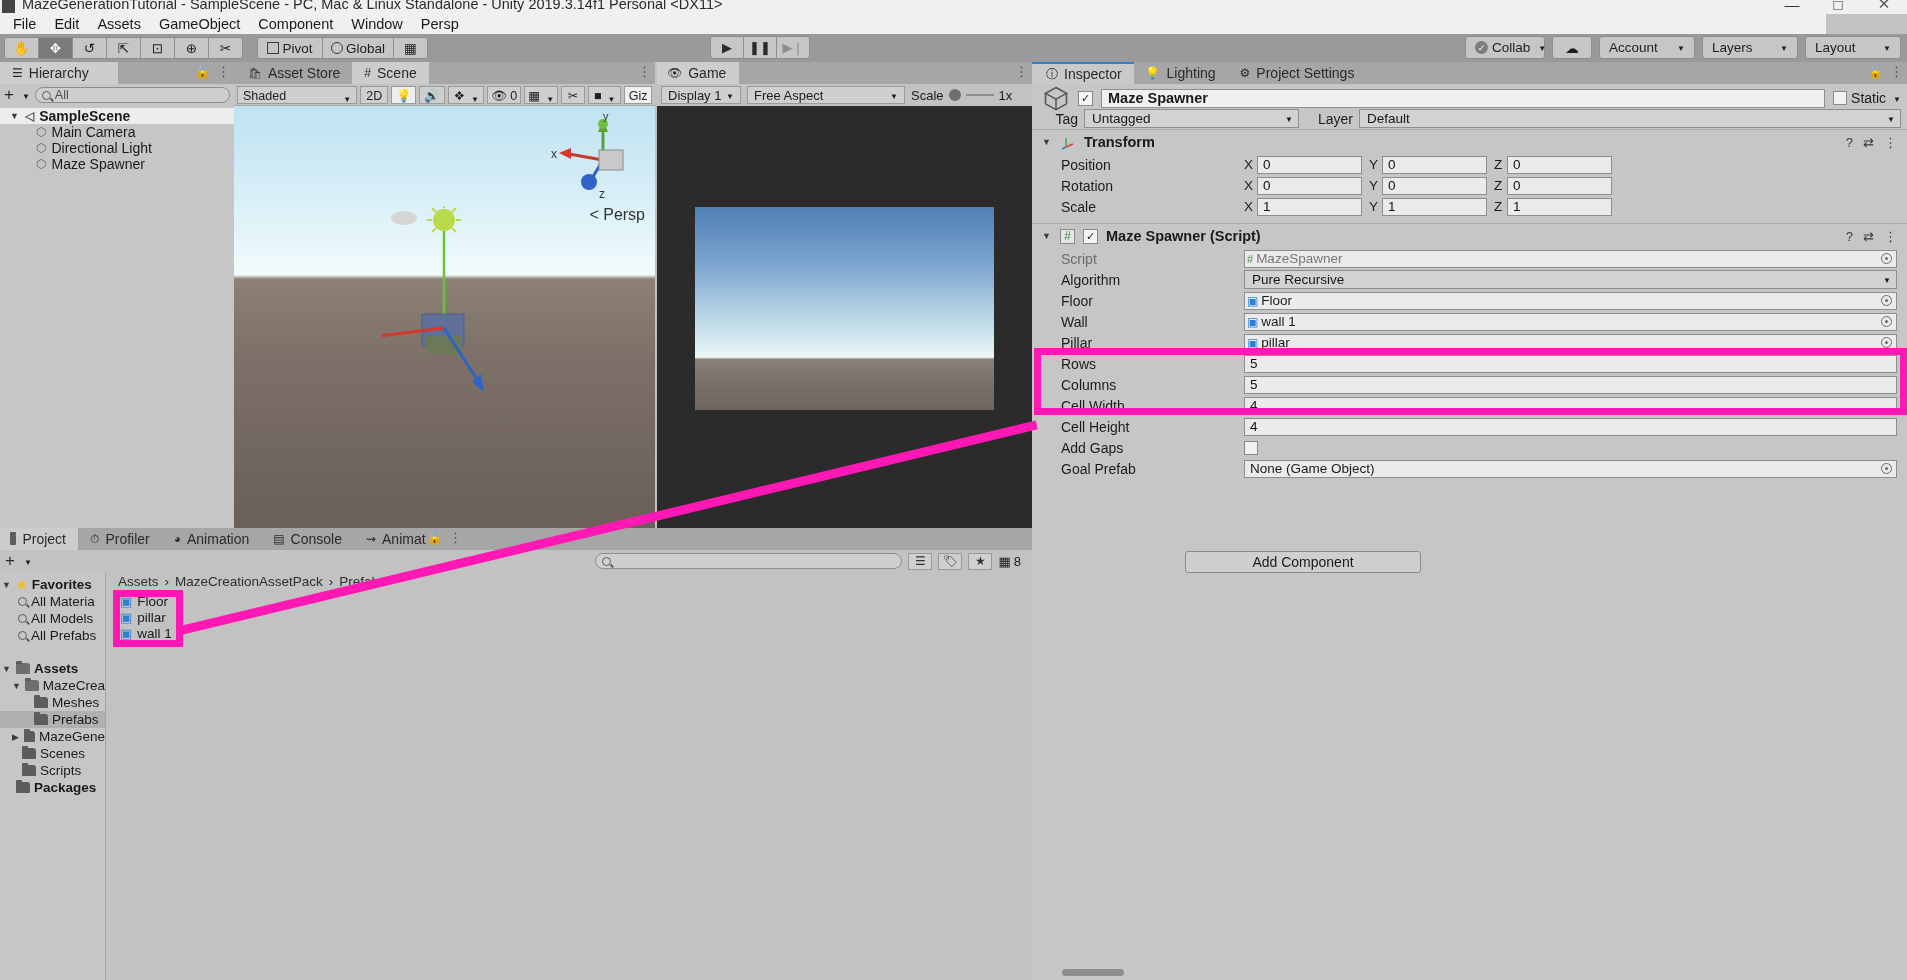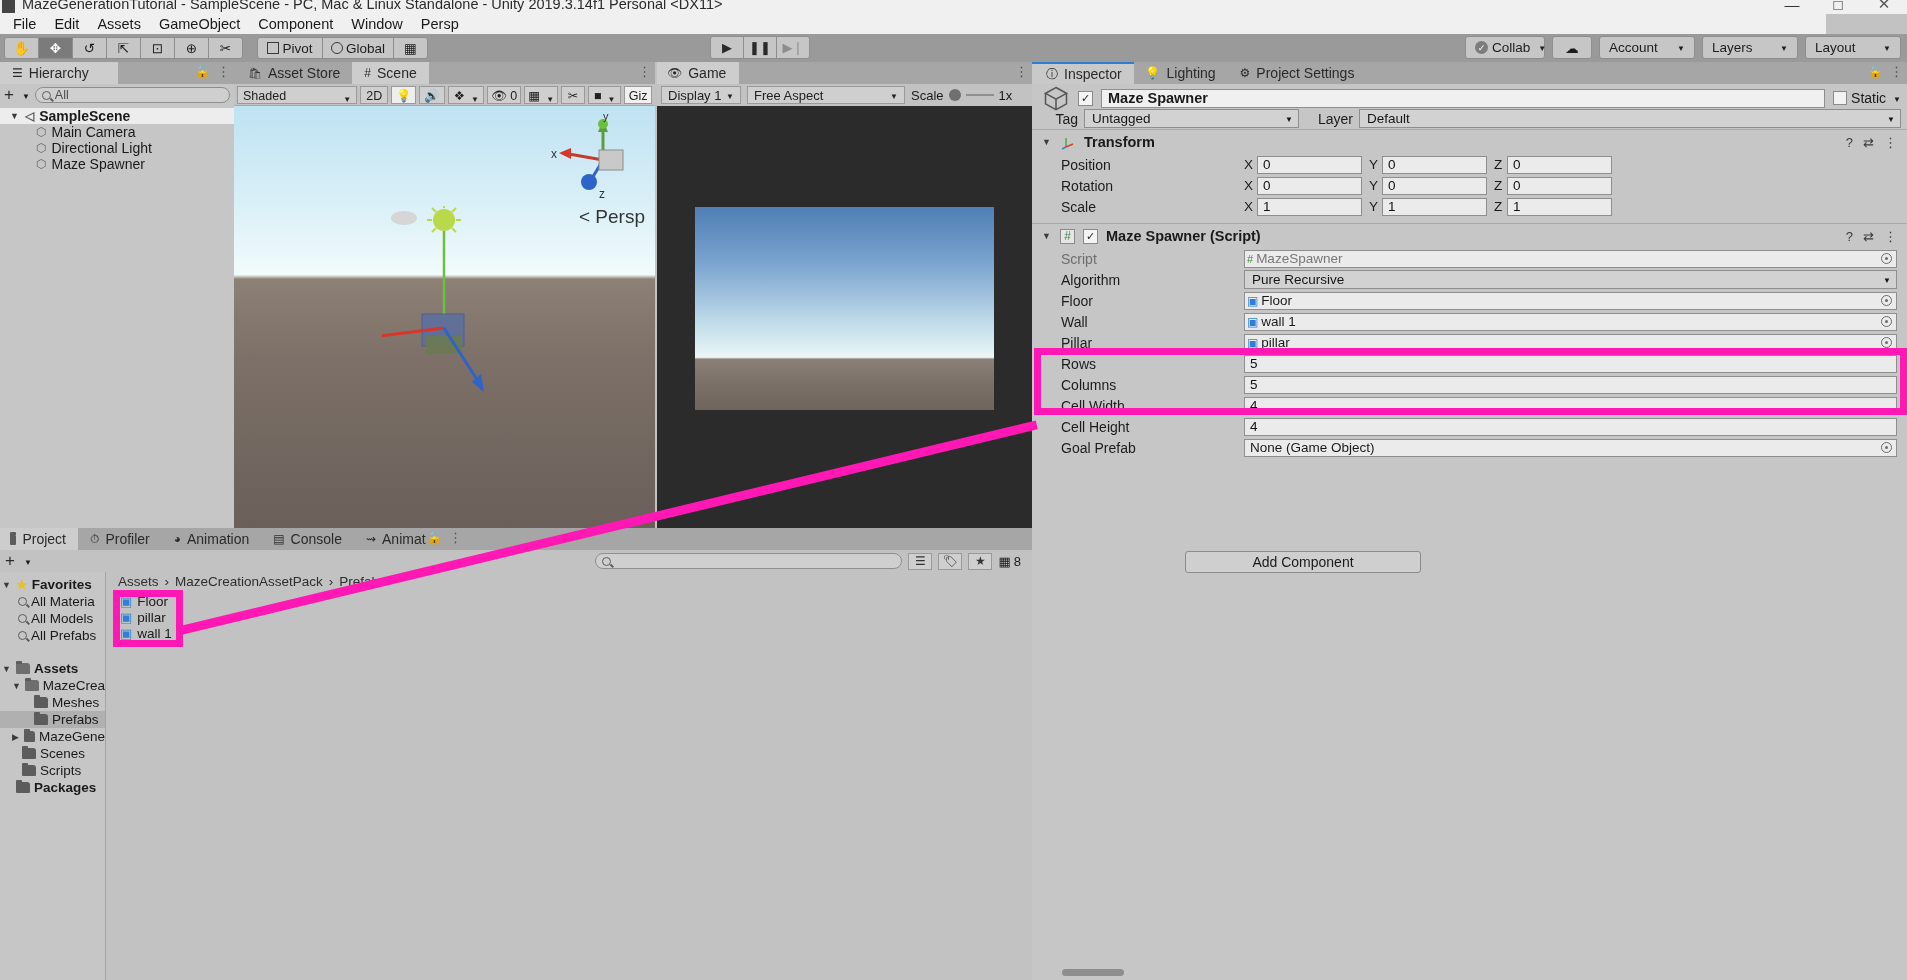--- a/index.html
+++ b/index.html
@@ -359,21 +359,21 @@
         <circle cx="62" cy="12" r="5" fill="#6cc03f"></circle>
         <line x1="62" y1="48" x2="28" y2="42" stroke="#c43a2e" stroke-width="3"></line>
         <polygon points="18,41 30,36 30,47" fill="#d8362a"></polygon>
         <line x1="62" y1="48" x2="50" y2="68" stroke="#2f63c8" stroke-width="3"></line>
         <circle cx="48" cy="70" r="8" fill="#2f63c8"></circle>
         <rect x="58" y="38" width="24" height="20" fill="#c9c9c9" stroke="#8c8c8c"></rect>
         <text x="10" y="46" font-size="12" fill="#333" font-family="Liberation Sans">x</text>
         <text x="62" y="8" font-size="11" fill="#333" font-family="Liberation Sans">y</text>
         <text x="58" y="86" font-size="12" fill="#333" font-family="Liberation Sans">z</text>
       </svg>
-      <div style="position:absolute;right:10px;top:100px;font-size:19px;color:#333">
+      <div style="position:absolute;right:10px;top:100px;font-size:16px;color:#333">
         &lt; <span>Persp</span>
       </div>
 
       <svg width="120" height="230" style="position:absolute;left:148px;top:100px">
         <ellipse cx="22" cy="12" rx="13" ry="7" fill="#d6d6d6"></ellipse>
         <circle cx="62" cy="14" r="11" fill="#b9d84a"></circle>
         <g stroke="#b9d84a" stroke-width="2">
           <line x1="62" y1="-3" x2="62" y2="2"></line>
             <line x1="62" y1="26" x2="62" y2="31"></line>
           <line x1="45" y1="14" x2="50" y2="14"></line>
@@ -627,20 +627,24 @@
         <span>4</span>
       </span>
     </div>
     <div class="prop">
       <span class="pname">Cell Height</span>
       <span class="field" style="flex:1;margin-right:10px">
         <span>4</span>
       </span>
     </div>
     <div class="prop">
+      <span class="pname">Add Gaps</span>
+      <span class="cbox"></span>
+    </div>
+    <div class="prop">
       <span class="pname">Goal Prefab</span>
       <span class="objfield" style="flex:1;margin-right:10px">
         <span class="objleft" style="padding-left:3px">
             <span>None (Game Object)</span>
           </span>
         <span class="selcircle"></span>
       </span>
     </div>
 
     <div class="addcomp">

